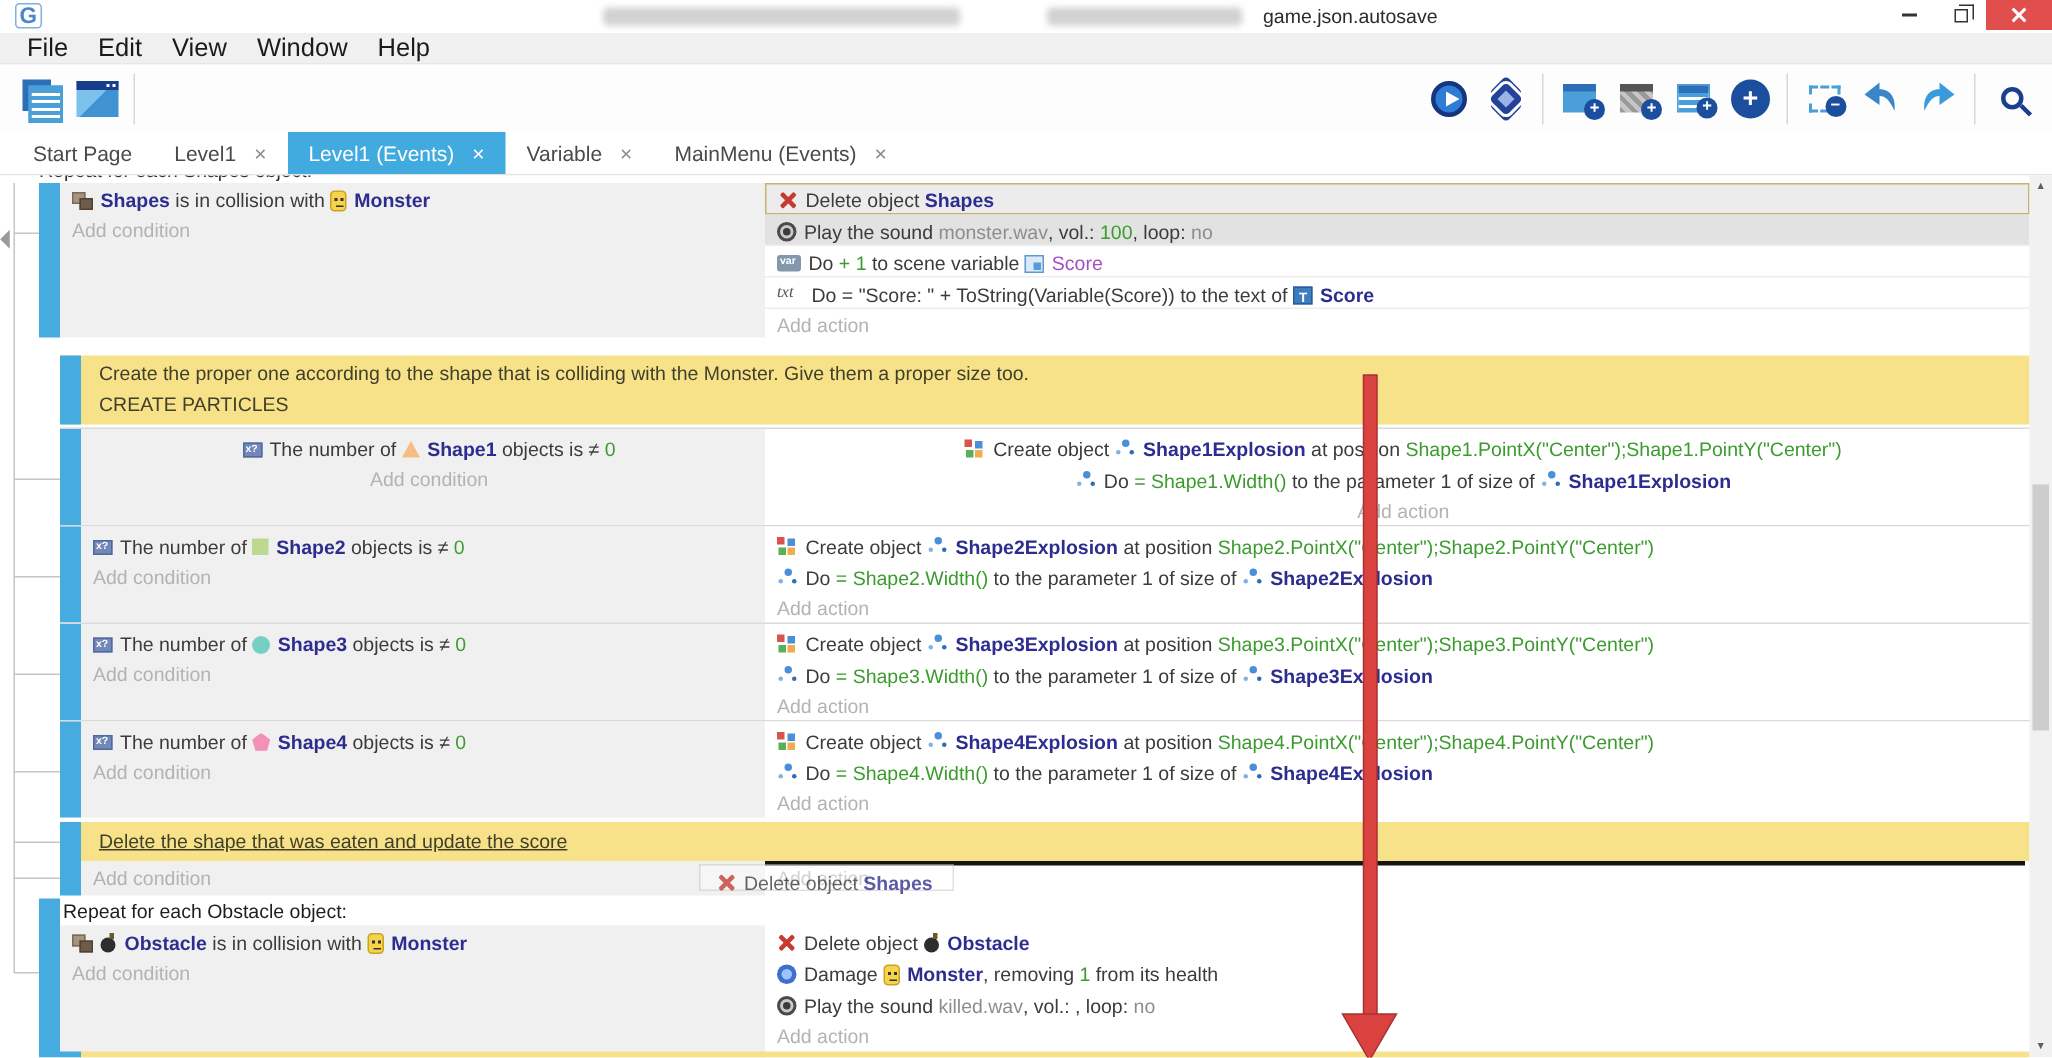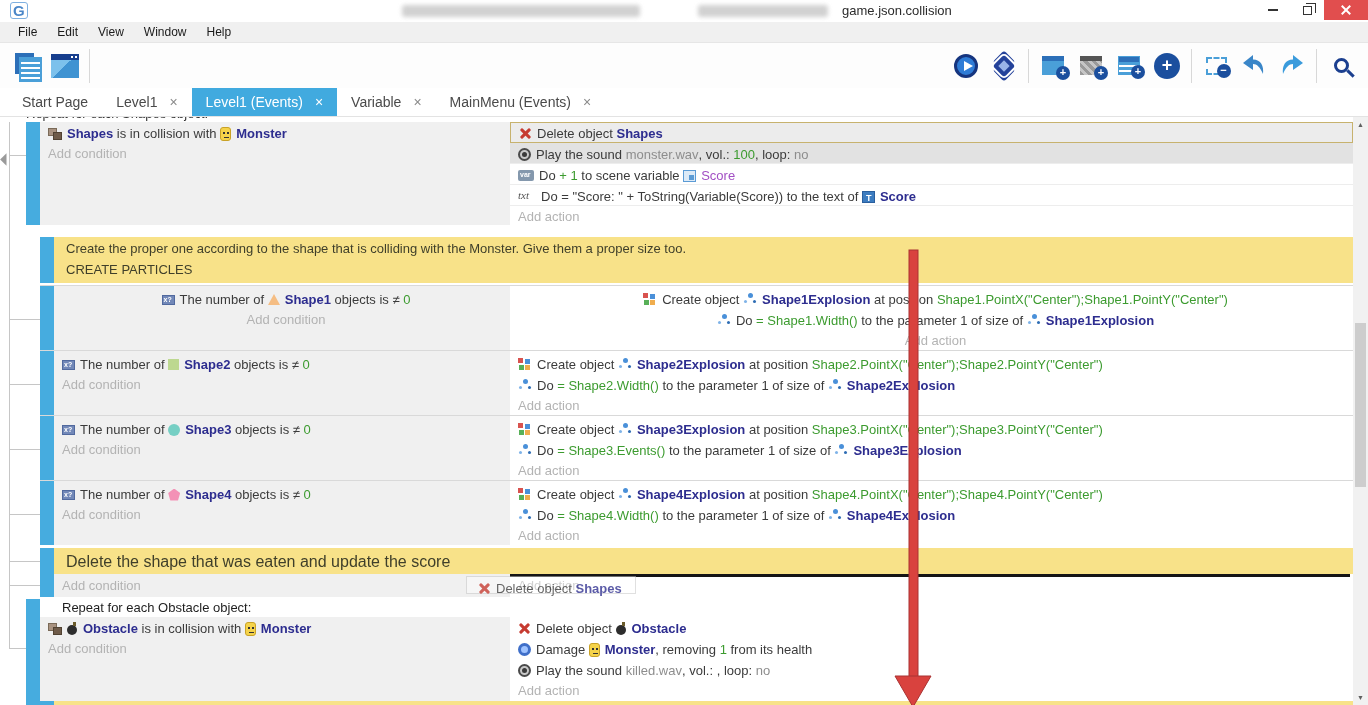--- a/index.html
+++ b/index.html
@@ -22,21 +22,21 @@
   .restore-glyph{width:9px;height:9px;border:1px solid #333;position:relative;background:#fff;}
   .restore-glyph::before{content:"";position:absolute;left:2px;top:-4px;width:9px;height:9px;
     border:1px solid #333;border-bottom:none;border-left:none;}
   .x-glyph{width:10px;height:10px;position:relative;}
   .x-glyph::before,.x-glyph::after{content:"";position:absolute;left:-1px;top:4px;width:12px;height:2px;background:#fff;}
   .x-glyph::before{transform:rotate(45deg);} .x-glyph::after{transform:rotate(-45deg);}
 
   
   #menubar{position:absolute;left:0;top:22px;width:1368px;height:21px;background:#f0f0f0;
     display:flex;align-items:center;padding-left:8px;border-bottom:1px solid #e6e6e6;}
-  .menu-item{font-size:12px;color:#1a1a1a;padding:0 10px;}
+  .menu-item{font-size:17px;color:#1a1a1a;padding:0 10px;}
 
   
   #toolbar{position:absolute;left:0;top:43px;width:1368px;height:45px;background:#fdfdfd;
     display:flex;align-items:center;padding:0 8px;}
   .tb-spacer{flex:1;}
   .tbtn{width:38px;height:38px;display:flex;align-items:center;justify-content:center;position:relative;}
   .vsep{width:1px;height:34px;background:#d8d8d8;margin:0 5px;}
   
   .i-proj{width:24px;height:26px;position:relative;}
   .i-proj::before{content:"";position:absolute;left:0;top:0;width:19px;height:21px;background:#2c6fb8;}
@@ -94,40 +94,40 @@
   .act-row.focus{border:1px solid #C7B26E !important;background:#ECECEC;line-height:19px;}
   .act-row.sel{background:#E2E2E2;}
 
   .comment{position:absolute;left:40px;width:1313px;background:#F8E289;}
   .comment .cbar{left:0;top:0;width:14px;height:100%;}
   .ctext{margin-left:26px;color:#3f3f2a;}
   #comment1{top:120px;height:46px;}
   #comment1 .ctitle{padding-top:6px;font-size:13px;}
   #comment1 .cbody{padding-top:4px;font-size:13px;}
   #comment2{top:431px;height:26px;}
-  #comment2 .cbody{padding-top:5px;font-size:16px;}
+  #comment2 .cbody{padding-top:5px;font-size:13px;text-decoration:underline;}
 
   .sub-block{position:absolute;left:40px;width:1313px;height:65px;border-top:1px solid #d9d9d9;}
   .sub-bar{position:absolute;left:0;top:0;width:14px;height:64px;background:#46ACDF;}
   .sub-cond{position:absolute;left:14px;top:0;width:456px;height:64px;background:#F0F0F0;padding-top:2px;}
   .sub-act{position:absolute;left:470px;top:0;width:843px;height:64px;background:#fff;padding-top:2px;}
 
   #droprow{position:absolute;left:40px;top:457px;width:1313px;height:23px;}
   #droprow .sub-bar{height:23px;}
   #drop-cond{position:absolute;left:14px;top:0;width:456px;height:23px;background:#F0F0F0;}
   #drop-cond .r{height:23px;line-height:23px;}
   #drop-act{position:absolute;left:470px;top:0;width:843px;height:23px;background:#fff;}
   #drop-act .r{height:23px;line-height:23px;}
   #insert-line{position:absolute;left:510px;top:457px;width:840px;height:3px;background:#151515;}
   #ghost{position:absolute;left:466px;top:459px;width:170px;height:18px;line-height:18px;
     background:rgba(255,255,255,.5);border:1px solid rgba(140,140,140,.35);opacity:.78;
     white-space:nowrap;padding-left:3px;font-size:13px;}
 
   #e2{position:absolute;left:26px;top:480px;width:1327px;height:108px;}
-  #e2-header{position:absolute;left:16px;top:3px;font-size:13px;color:#1e1e1e;margin-left:20px;}
+  #e2-header{position:absolute;left:16px;top:3px;font-size:13px;color:#1e1e1e;}
   #e2-bar{left:0;top:2px;width:14px;height:106px;}
   #e2-cond{position:absolute;left:14px;top:20px;width:470px;height:88px;background:#F0F0F0;}
   #e2-act{position:absolute;left:484px;top:20px;width:843px;height:88px;background:#fff;}
   #bottom-strip{position:absolute;left:54px;top:584px;width:1299px;height:4px;background:#F8E289;}
   #bottom-strip-bar{position:absolute;left:40px;top:584px;width:14px;height:4px;background:#46ACDF;}
 
   
   .vline{position:absolute;left:9px;top:5px;width:1px;height:526px;background:#c6c6c6;}
   .conn{position:absolute;height:1px;background:#c6c6c6;}
   .expander{position:absolute;left:2px;top:38px;width:0;height:0;border-top:9px solid #9a9a9a;
@@ -182,21 +182,21 @@
   .i-damage{width:13px;height:13px;background:#3f6fc9;border-radius:50%;}
   .i-damage::before{content:"";position:absolute;left:3px;top:3px;width:7px;height:7px;background:#9fc3ff;border-radius:50%;}
 </style>
 </head>
 <body>
 
 <div id="titlebar">
   <span id="logo">G</span>
   <div class="blur b1"></div>
   <div class="blur b2"></div>
-  <span id="title-text">game.json.collision</span>
+  <span id="title-text">game.json.autosave</span>
   <div id="win-controls">
     <div class="wc">
         <span class="min-glyph"></span>
       </div>
     <div class="wc">
         <span class="restore-glyph"></span>
       </div>
     <div class="wc close">
         <span class="x-glyph"></span>
       </div>
@@ -344,21 +344,21 @@
         </div>
       </div>
       <div class="sub-block" style="top: 298px;">
         <div class="sub-bar"></div>
         <div class="sub-cond">
           <div class="r cond-row"><span class="ic i-count"></span><span class="sg c-t">The number of </span><span class="ic i-circ"></span><span class="sg c-obj">Shape3</span><span class="sg c-t"> objects is ≠ </span><span class="sg c-g">0</span></div>
           <div class="r add-link">Add condition</div>
         </div>
         <div class="sub-act">
           <div class="r act-row"><span class="ic i-create"></span><span class="sg c-t">Create object </span><span class="ic i-particles"></span><span class="sg c-obj">Shape3Explosion</span><span class="sg c-t"> at position </span><span class="sg c-g">Shape3.PointX("Center");Shape3.PointY("Center")</span></div>
-          <div class="r act-row"><span class="ic i-particles"></span><span class="sg c-t">Do </span><span class="sg c-g">= Shape3.Events()</span><span class="sg c-t"> to the parameter 1 of size of </span><span class="ic i-particles"></span><span class="sg c-obj">Shape3Explosion</span></div>
+          <div class="r act-row"><span class="ic i-particles"></span><span class="sg c-t">Do </span><span class="sg c-g">= Shape3.Width()</span><span class="sg c-t"> to the parameter 1 of size of </span><span class="ic i-particles"></span><span class="sg c-obj">Shape3Explosion</span></div>
           <div class="r add-link">Add action</div>
         </div>
       </div>
       <div class="sub-block" style="top: 363px;">
         <div class="sub-bar"></div>
         <div class="sub-cond">
           <div class="r cond-row"><span class="ic i-count"></span><span class="sg c-t">The number of </span><span class="ic i-pent"></span><span class="sg c-obj">Shape4</span><span class="sg c-t"> objects is ≠ </span><span class="sg c-g">0</span></div>
           <div class="r add-link">Add condition</div>
         </div>
         <div class="sub-act">

